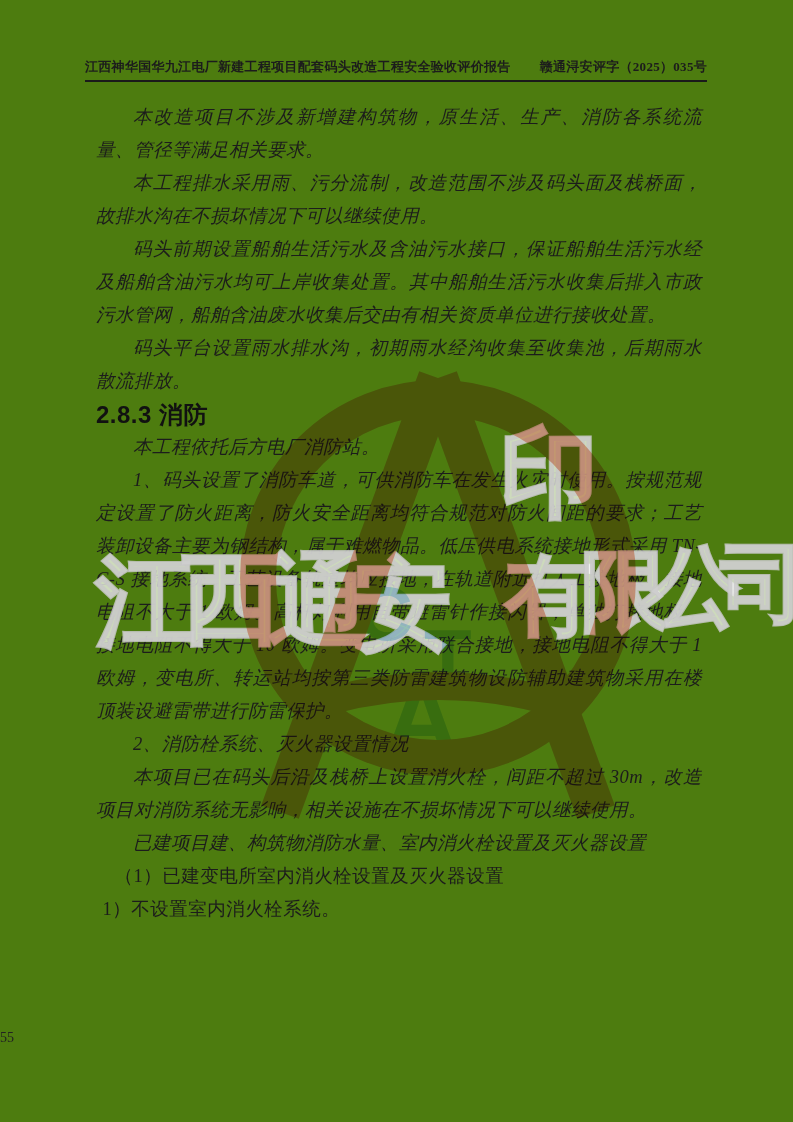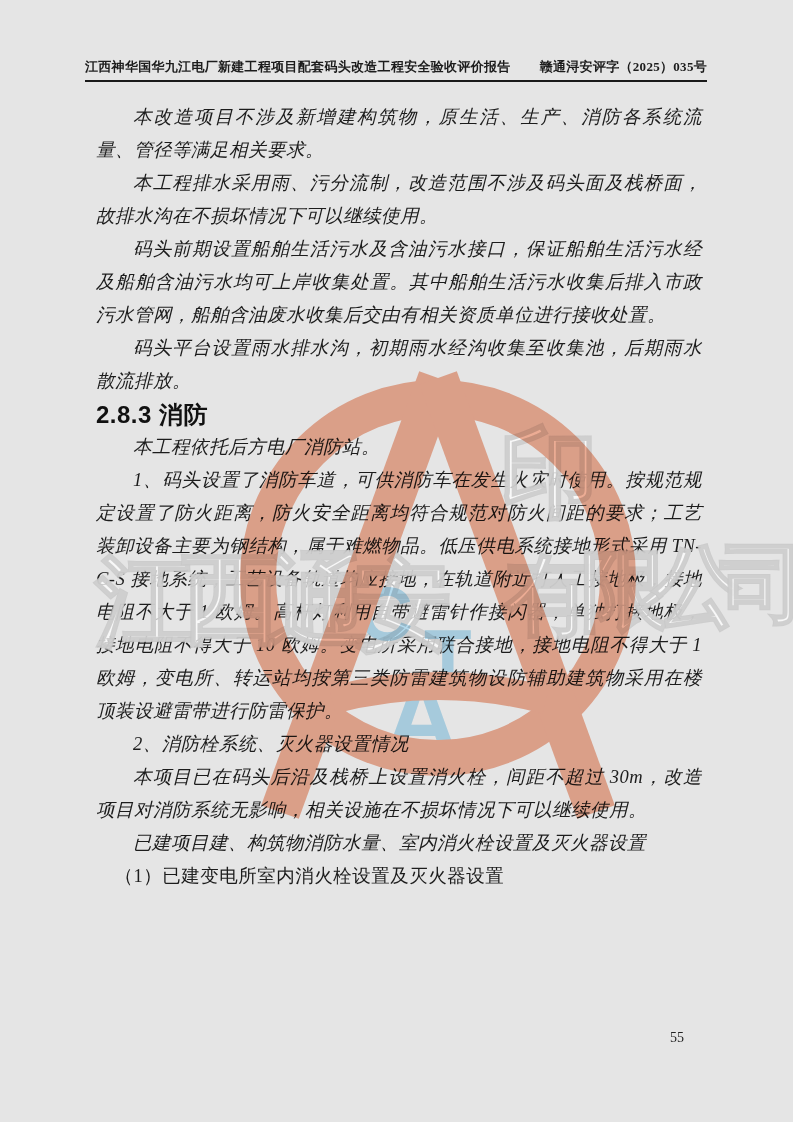--- a/index.html
+++ b/index.html
@@ -1,18 +1,18 @@
 <!DOCTYPE html>
 <html><head>
 <meta charset="utf-8">
 <style>
   html,body{margin:0;padding:0;background:#888;}
   .page{
     position:relative;width:793px;height:1122px;margin:0 auto;
-    background:#e5e5e5;overflow:hidden;
+    background:#4d7c0f;overflow:hidden;
     font-family:"Liberation Serif","DejaVu Serif",serif;
     color:#1c1c1c;
   }
   
   .header{
     position:absolute;left:85px;top:58px;width:622px;
     display:flex;justify-content:space-between;align-items:flex-end;
     border-bottom:2px solid #1a1a1a;padding-bottom:4px;
     font-size:13px;font-weight:bold;letter-spacing:.3px;white-space:nowrap;
   }
@@ -26,21 +26,21 @@
   .ind2{text-indent:2em;font-style:italic;}
   .ind1{text-indent:1em;}
   .ind0{text-indent:.35em;}
   .heading{
     margin:3px 0 3px 0;font-family:"Liberation Sans","DejaVu Sans",sans-serif;
     font-weight:bold;font-size:24px;line-height:33px;text-indent:0;
     letter-spacing:.5px;color:#111;
   }
   
   .footer{
-    position:absolute;left:0;top:1030px;width:684px;text-align:right;
+    position:absolute;left:0;top:1030px;width:684px;text-align:left;
     font-size:14px;color:#222;
   }
   
   .wm{position:absolute;left:0;top:0;pointer-events:none;}
   .wm-hollow text{
     font-family:"Liberation Sans","DejaVu Sans",sans-serif;
     font-weight:bold;
     fill:rgba(255,255,255,.72);
     stroke-width:2.2px;
     stroke-opacity:.85;
@@ -64,20 +64,21 @@
     <p class="ind2">本工程排水采用雨、污分流制，改造范围不涉及码头面及栈桥面，故排水沟在不损坏情况下可以继续使用。</p>
     <p class="ind2">码头前期设置船舶生活污水及含油污水接口，保证船舶生活污水经及船舶含油污水均可上岸收集处置。其中船舶生活污水收集后排入市政污水管网，船舶含油废水收集后交由有相关资质单位进行接收处置。</p>
     <p class="ind2">码头平台设置雨水排水沟，初期雨水经沟收集至收集池，后期雨水散流排放。</p>
     <p class="heading">2.8.3 消防</p>
     <p class="ind2">本工程依托后方电厂消防站。</p>
     <p class="ind2">1、码头设置了消防车道，可供消防车在发生火灾时使用。按规范规定设置了防火距离，防火安全距离均符合规范对防火间距的要求；工艺装卸设备主要为钢结构，属于难燃物品。低压供电系统接地形式采用 TN-C-S 接地系统，工艺设备轨道均应接地，在轨道附近打人工接地极，接地电阻不大于 1 欧姆。高杆灯利用自带避雷针作接闪器，单独打接地极，接地电阻不得大于 10 欧姆。变电所采用联合接地，接地电阻不得大于 1 欧姆，变电所、转运站均按第三类防雷建筑物设防辅助建筑物采用在楼顶装设避雷带进行防雷保护。</p>
     <p class="ind2">2、消防栓系统、灭火器设置情况</p>
     <p class="ind2">本项目已在码头后沿及栈桥上设置消火栓，间距不超过 30m，改造项目对消防系统无影响，相关设施在不损坏情况下可以继续使用。</p>
     <p class="ind2">已建项目建、构筑物消防水量、室内消火栓设置及灭火器设置</p>
     <p class="ind1">（1）已建变电所室内消火栓设置及灭火器设置</p>
+    <p class="ind0">1）不设置室内消火栓系统。</p>
   </div>
 
   <svg class="wm wm-hollow" width="793" height="1122" viewBox="0 0 793 1122">
     <text x="95" y="636" font-size="100" stroke="#c8c8c8">江</text>
     <text x="182" y="633" font-size="100" stroke="#c8c8c8">西</text>
     <text x="268" y="635" font-size="100" stroke="#c8c8c8">通</text>
     <text x="352" y="639" font-size="100" stroke="#c8c8c8">安</text>
     <text x="505" y="626" font-size="88" stroke="#c8c8c8">有</text>
     <text x="581" y="621" font-size="88" stroke="#c8c8c8">限</text>
     <text x="653" y="617" font-size="88" stroke="#c8c8c8">公</text>

